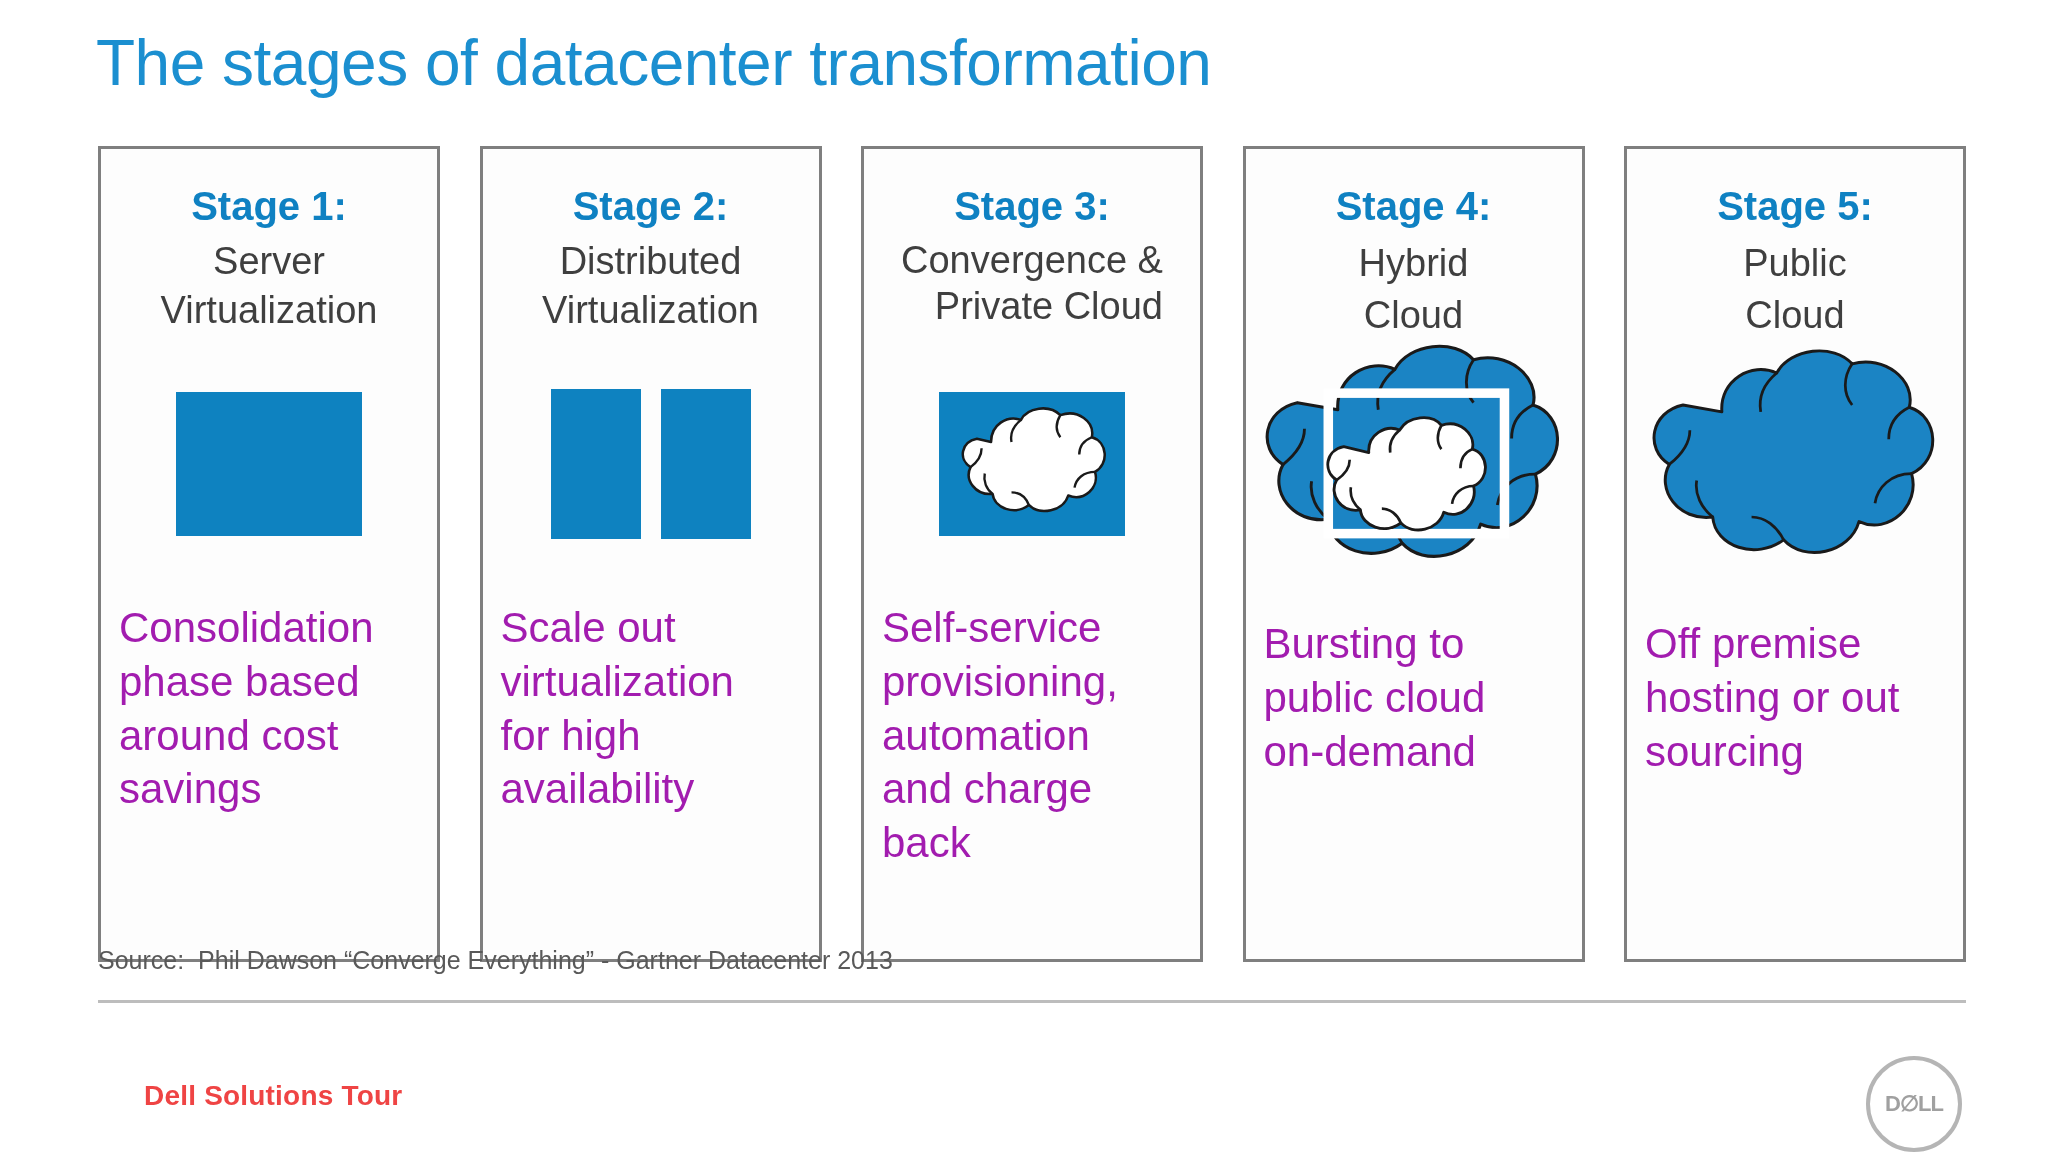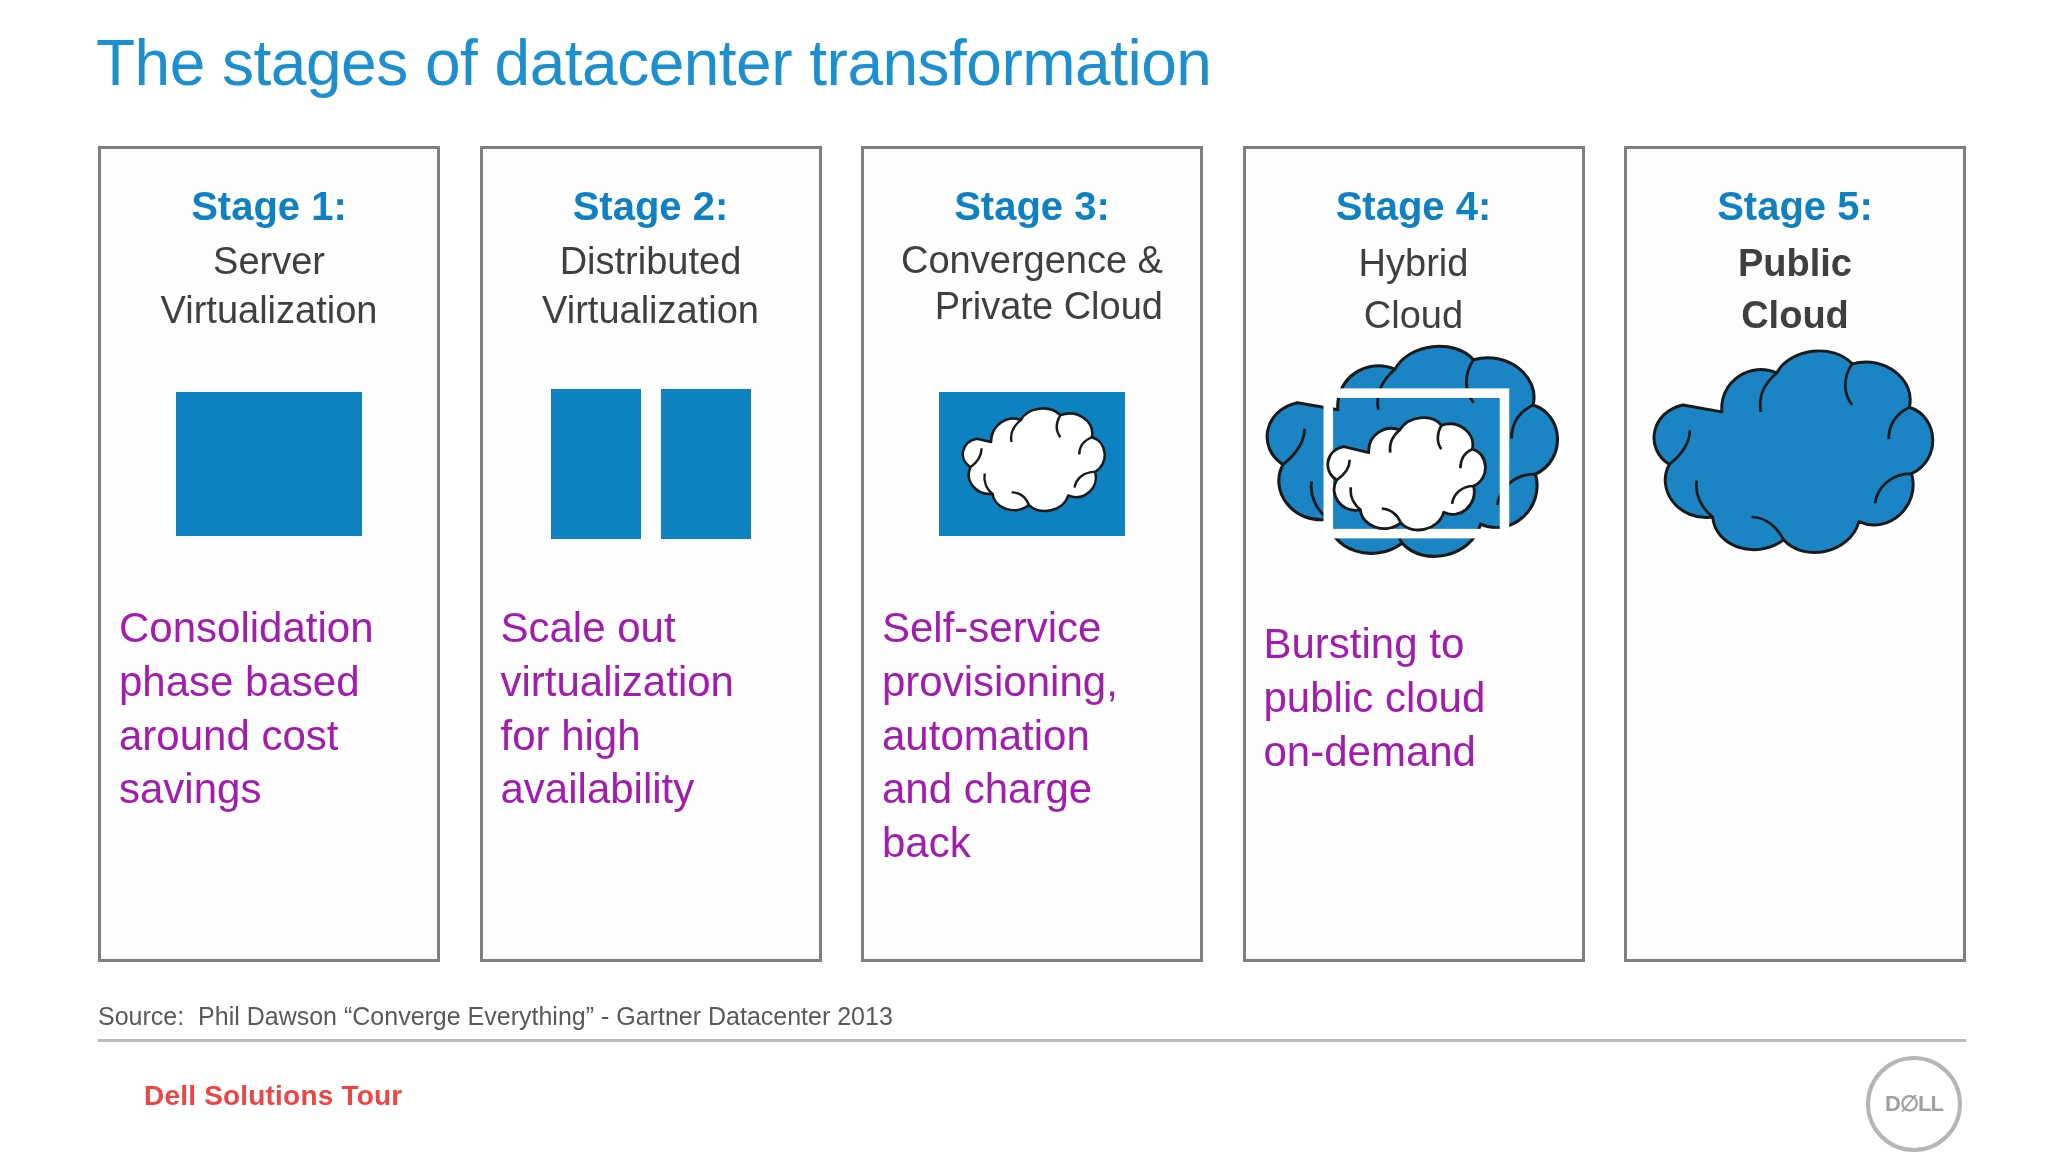--- a/index.html
+++ b/index.html
@@ -109,26 +109,26 @@
     line-height: 1.28;
     text-align: left;
     white-space: pre-line;
   }
   .stage-body.shift-down { top: 468px; }
 
   
   .source-line {
     position: absolute;
     left: 98px;
-    top: 1002px;
+    top: 946px;
     width: 1868px;
     font-size: 25px;
     color: #595959;
     border-bottom: 3px solid #bdbdbd;
-    padding-bottom: 8px;
+    padding-bottom: 25px;
     white-space: pre;
   }
 
   
   .footer-brand {
     position: absolute;
     left: 104px;
     top: 1080px;
     font-size: 28px;
     font-weight: bold;
@@ -264,38 +264,41 @@
         </g>
       </svg>
     </div>
     <div class="stage-body shift-down">Bursting to
 public cloud
 on-demand</div>
   </div>
 
   <div class="stage-panel">
     <div class="stage-heading">Stage 5:</div>
-    <div class="stage-subtitle loose" style="white-space: pre-line; font-weight: bold;">Public
+    <div class="stage-subtitle loose" style="white-space: pre-line;">Public
 Cloud</div>
     <div class="graphic lift">
       <svg width="300" height="240" viewBox="0 0 260 210">
         <path d="M66 62 C64 34 92 18 114 28 C126 6 164 2 180 20
                  C208 12 236 34 230 58 C256 66 258 104 232 116
                  C240 144 212 170 186 158 C178 186 138 194 120 174
                  C96 192 60 180 58 154 C28 158 8 130 20 108
                  C-2 94 4 62 32 56 Z" fill="#1b84c4" stroke="#1a1a1a" stroke-width="2.6" stroke-linejoin="round"></path>
         <path d="M114 28 C102 38 98 50 100 62" fill="none" stroke="#1a1a1a" stroke-width="2.4"></path>
         <path d="M180 20 C172 32 172 46 180 56" fill="none" stroke="#1a1a1a" stroke-width="2.4"></path>
         <path d="M230 58 C218 64 212 74 212 86" fill="none" stroke="#1a1a1a" stroke-width="2.4"></path>
         <path d="M232 116 C214 116 202 128 200 142" fill="none" stroke="#1a1a1a" stroke-width="2.4"></path>
         <path d="M120 174 C114 162 104 154 92 154" fill="none" stroke="#1a1a1a" stroke-width="2.4"></path>
         <path d="M58 154 C48 146 42 134 44 122" fill="none" stroke="#1a1a1a" stroke-width="2.4"></path>
         <path d="M20 108 C30 100 38 90 38 78" fill="none" stroke="#1a1a1a" stroke-width="2.4"></path>
       </svg>
     </div>
+    <div class="stage-body shift-down">Off premise
+hosting or out
+sourcing</div>
   </div>
 
 </div>
 
 <div class="source-line">Source:  Phil Dawson “Converge Everything” - Gartner Datacenter 2013</div>
 
 <div class="footer-brand">Dell Solutions Tour</div>
 
 <div class="dell-logo">
   <div class="ring"></div>

